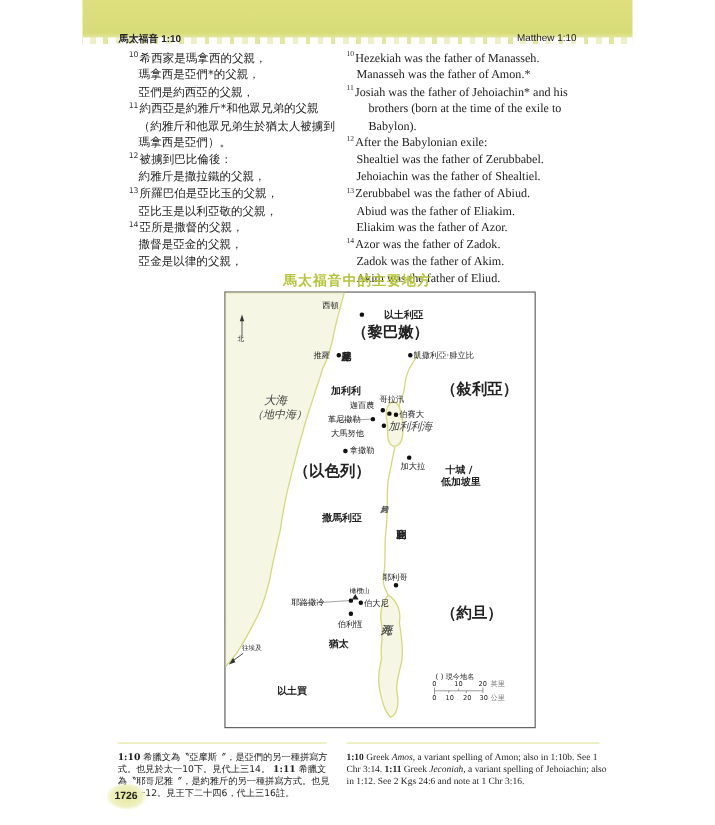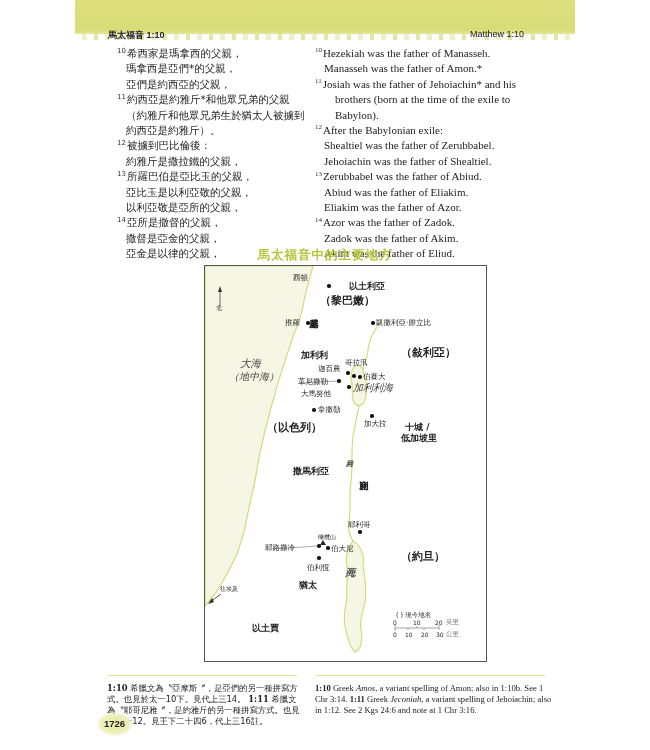--- a/index.html
+++ b/index.html
@@ -39,21 +39,21 @@
       position: absolute; left: 0; width: 650px; top: 247px; text-align: center;
       font-family: "DejaVu Serif", serif; font-weight: bold; font-size: 12.5px; color: #b6c43a; letter-spacing: 1px;
     }
     .map {
       position: absolute; left: 172px; top: 265px; width: 281px; height: 395px;
       border: 1.5px solid #555; background: #ffffff; overflow: hidden; margin-left: 32px;
     }
     .map svg { position: absolute; left: 0; top: 0; }
     .lbl { position: absolute; white-space: nowrap; font-size: 7.5px; color: #222; font-family: "DejaVu Sans", sans-serif; }
     .lbl.bold { font-weight: bold; font-family: "DejaVu Serif", serif; font-size: 9px; }
-    .lbl.region { font-weight: bold; font-family: "DejaVu Serif", serif; font-size: 11px; }
+    .lbl.region { font-weight: bold; font-family: "DejaVu Serif", serif; font-size: 14px; }
     .lbl.italic { font-style: italic; font-family: "DejaVu Serif", serif; font-size: 10px; color: #444; }
     .lbl.vert { writing-mode: vertical-rl; }
     .dot { position: absolute; width: 3.5px; height: 3.5px; background: #111; border-radius: 50%; }
 
     .fn-rule-l { position: absolute; left: 107px; top: 675px; width: 190px; height: 1px; background: #e2e59a; }
     .fn-rule-r { position: absolute; left: 315px; top: 675px; width: 230px; height: 1px; background: #e2e59a; }
     .fn-zh {
       position: absolute; left: 107px; top: 683px; width: 195px; font-size: 8.4px; line-height: 11px; color: #222;
       font-family: "DejaVu Sans", sans-serif;
     }
@@ -78,26 +78,25 @@
 <div class="header-band"></div>
 <div class="hdr-left">馬太福音 1:10</div>
 <div class="hdr-right">Matthew  1:10</div>
 
 <div class="col-zh" id="zhcol">
     <div class="vline"><span class="vnum">10</span><span>希西家是瑪拿西的父親，</span></div>
     <div class="vline cont"><span>瑪拿西是亞們*的父親，</span></div>
     <div class="vline cont"><span>亞們是約西亞的父親，</span></div>
     <div class="vline"><span class="vnum">11</span><span>約西亞是約雅斤*和他眾兄弟的父親</span></div>
     <div class="vline cont"><span>（約雅斤和他眾兄弟生於猶太人被擄到</span></div>
-    <div class="vline cont"><span>約西亞是約雅斤）。</span></div>
+    <div class="vline cont"><span>瑪拿西是亞們）。</span></div>
     <div class="vline"><span class="vnum">12</span><span>被擄到巴比倫後：</span></div>
     <div class="vline cont"><span>約雅斤是撒拉鐵的父親，</span></div>
     <div class="vline"><span class="vnum">13</span><span>所羅巴伯是亞比玉的父親，</span></div>
     <div class="vline cont"><span>亞比玉是以利亞敬的父親，</span></div>
-    <div class="vline cont"><span>以利亞敬是亞所的父親，</span></div>
     <div class="vline"><span class="vnum">14</span><span>亞所是撒督的父親，</span></div>
     <div class="vline cont"><span>撒督是亞金的父親，</span></div>
     <div class="vline cont"><span>亞金是以律的父親，</span></div>
   </div>
 
 <div class="col-en" id="encol">
     <div class="vline"><span class="vnum">10</span><span>Hezekiah was the father of Manasseh.</span></div>
     <div class="vline cont"><span>Manasseh was the father of Amon.*</span></div>
     <div class="vline"><span class="vnum">11</span><span>Josiah was the father of Jehoiachin* and his</span></div>
     <div class="vline cont2"><span>brothers (born at the time of the exile to</span></div>

